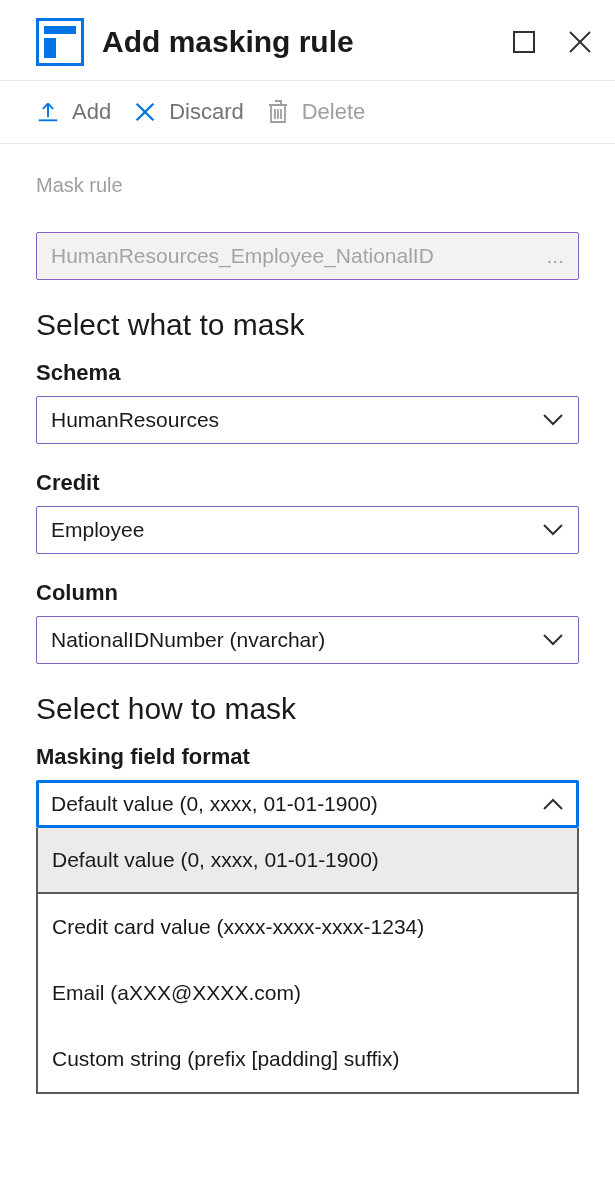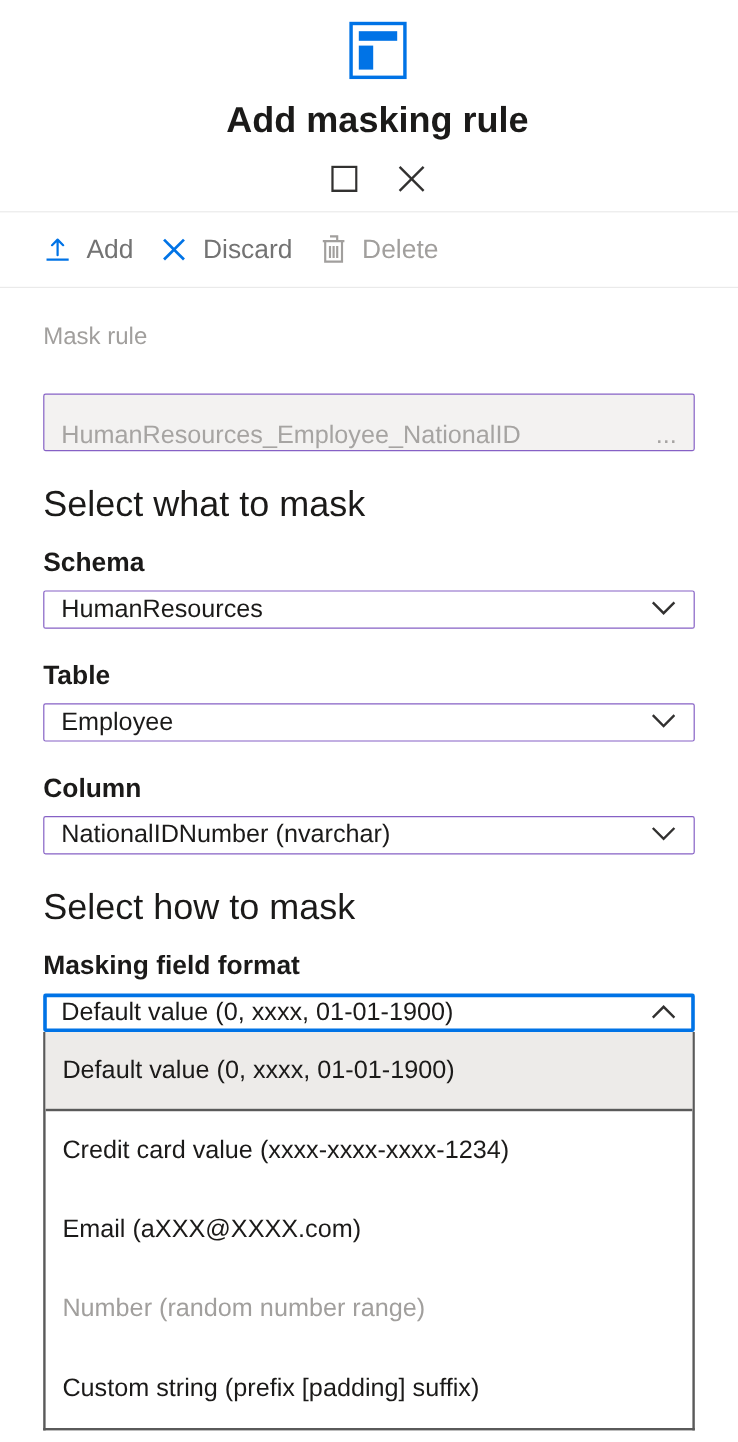--- a/index.html
+++ b/index.html
@@ -9,21 +9,20 @@
       color: #1b1a19;
       width: 615px;
       background: #fff;
     }
     .header {
       display: flex;
       align-items: center;
       padding: 18px 22px 14px 36px;
       gap: 18px;
       border-bottom: 1px solid #eaeaea;
-      flex-direction: column;
     }
     .header .title {
       font-size: 30px;
       font-weight: 600;
       flex: 1;
     }
     .header .logo-icon svg { display: block; }
     .header .win-btn { width: 26px; height: 26px; display:flex; align-items:center; justify-content:center; cursor:pointer; color:#323130; }
     .header .win-btn svg { display:block; }
     .header-right { display:flex; gap:30px; align-items:center; }
@@ -52,37 +51,37 @@
     .section-label { font-size:30px; margin-top:28px; margin-bottom:18px; }
     .field-label { font-size:22px; font-weight:600; margin-top:14px; margin-bottom:10px; }
 
     .inputbox {
       width: 100%;
       height: 48px;
       border: 1px solid #8661c5;
       border-radius: 2px;
       padding: 0 14px;
       display: flex;
-      align-items: flex-end;
+      align-items: center;
       font-size: 21px;
       color: #323130;
       background:#fff;
       margin-top:35px;
     }
     .inputbox.readonly {
       background: #f3f2f1;
       color: #a6a4a2;
       justify-content: space-between;
     }
     .inputbox.readonly .ellipsis { color:#a6a4a2; padding-left:8px; flex:none; }
     .inputbox.readonly .val { white-space:nowrap; overflow:hidden; text-overflow:clip; }
 
     .selectbox {
       width: 100%;
-      height: 32px;
+      height: 48px;
       border: 1px solid #8661c5;
       border-radius: 2px;
       padding: 0 14px;
       display: flex;
       align-items: center;
       justify-content: space-between;
       font-size: 21px;
       background:#fff;
       cursor:pointer;
     }
@@ -188,21 +187,21 @@
     <span>HumanResources</span>
     <span class="chev">
       <svg width="22" height="14" viewBox="0 0 22 14">
           <path d="M2 2 L11 11 L20 2" fill="none" stroke="#323130" stroke-width="2"></path>
         </svg>
     </span>
   </div>
 
   <div class="gap-s"></div>
 
-  <div class="field-label">Table</div>
+  <div class="field-label">Credit</div>
   <div class="selectbox">
     <span>Employee</span>
     <span class="chev">
       <svg width="22" height="14" viewBox="0 0 22 14">
           <path d="M2 2 L11 11 L20 2" fill="none" stroke="#323130" stroke-width="2"></path>
         </svg>
     </span>
   </div>
 
   <div class="gap-s"></div>
@@ -233,22 +232,19 @@
     <div class="dd-list">
       <div class="dd-item selected">
         <span>Default value (0, xxxx, 01-01-1900)</span>
       </div>
       <div class="dd-item">
         <span>Credit card value (xxxx-xxxx-xxxx-1234)</span>
       </div>
       <div class="dd-item">
         <span>Email (aXXX@XXXX.com)</span>
       </div>
-      <div class="dd-item disabled">
-        <span>Number (random number range)</span>
-      </div>
       <div class="dd-item">
         <span>Custom string (prefix [padding] suffix)</span>
       </div>
     </div>
   </div>
 
 </div>
 
 </body></html>

